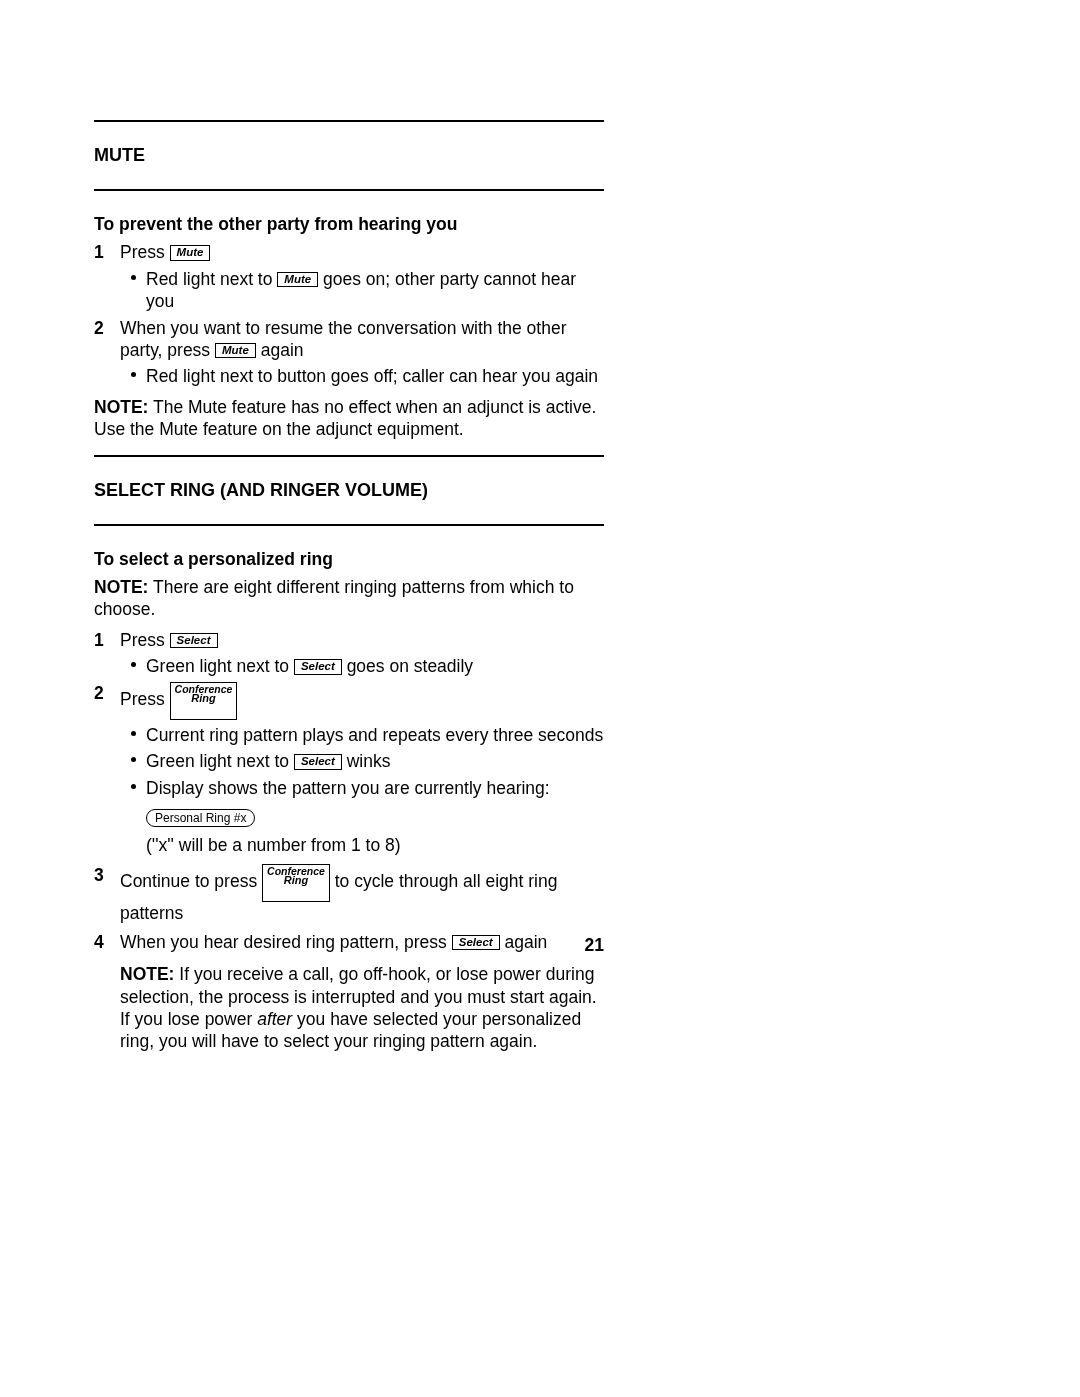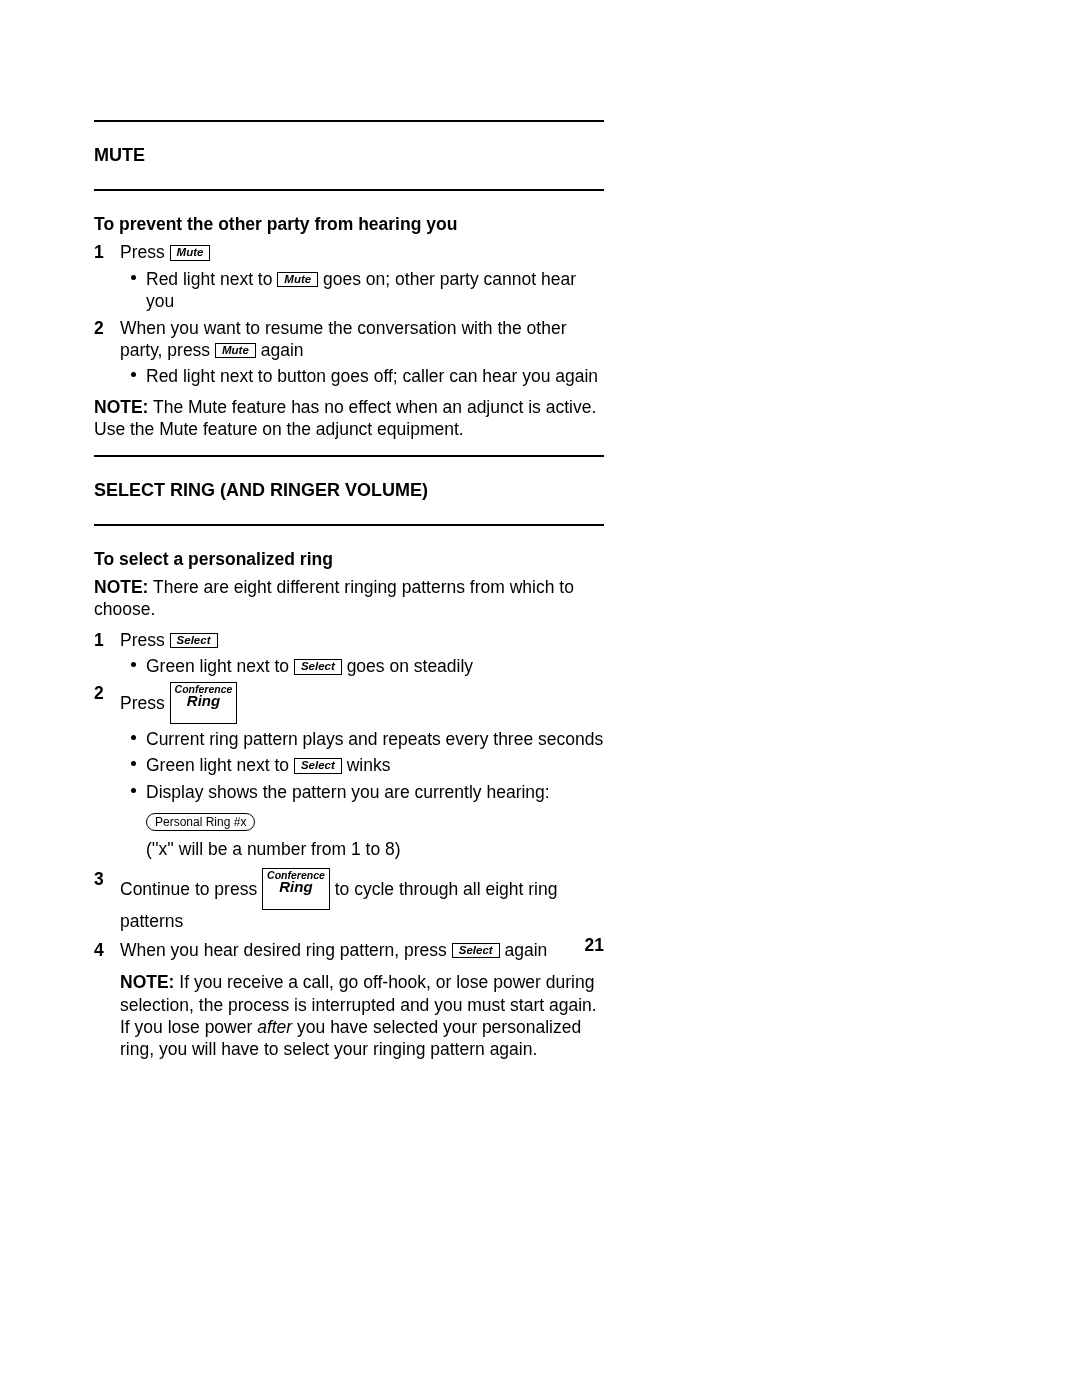--- a/index.html
+++ b/index.html
@@ -91,21 +91,21 @@
     font-size: 11.5px;
     line-height: 1;
     padding: 1px 6px;
     vertical-align: 2px;
   }
   .btn.stack {
     text-align: center;
     padding: 1px 4px 15px 4px;
   }
   .btn.stack .l1 { display: block; font-size: 10.5px; }
-  .btn.stack .l2 { display: block; font-size: 15px; margin-top: -1px; }
+  .btn.stack .l2 { display: block; font-size: 11px; margin-top: -1px; }
   .display {
     display: inline-block;
     border: 1.5px solid #000;
     border-radius: 10px;
     font-size: 12px;
     line-height: 1;
     padding: 2px 8px;
   }
   .page-number {
     position: absolute;

